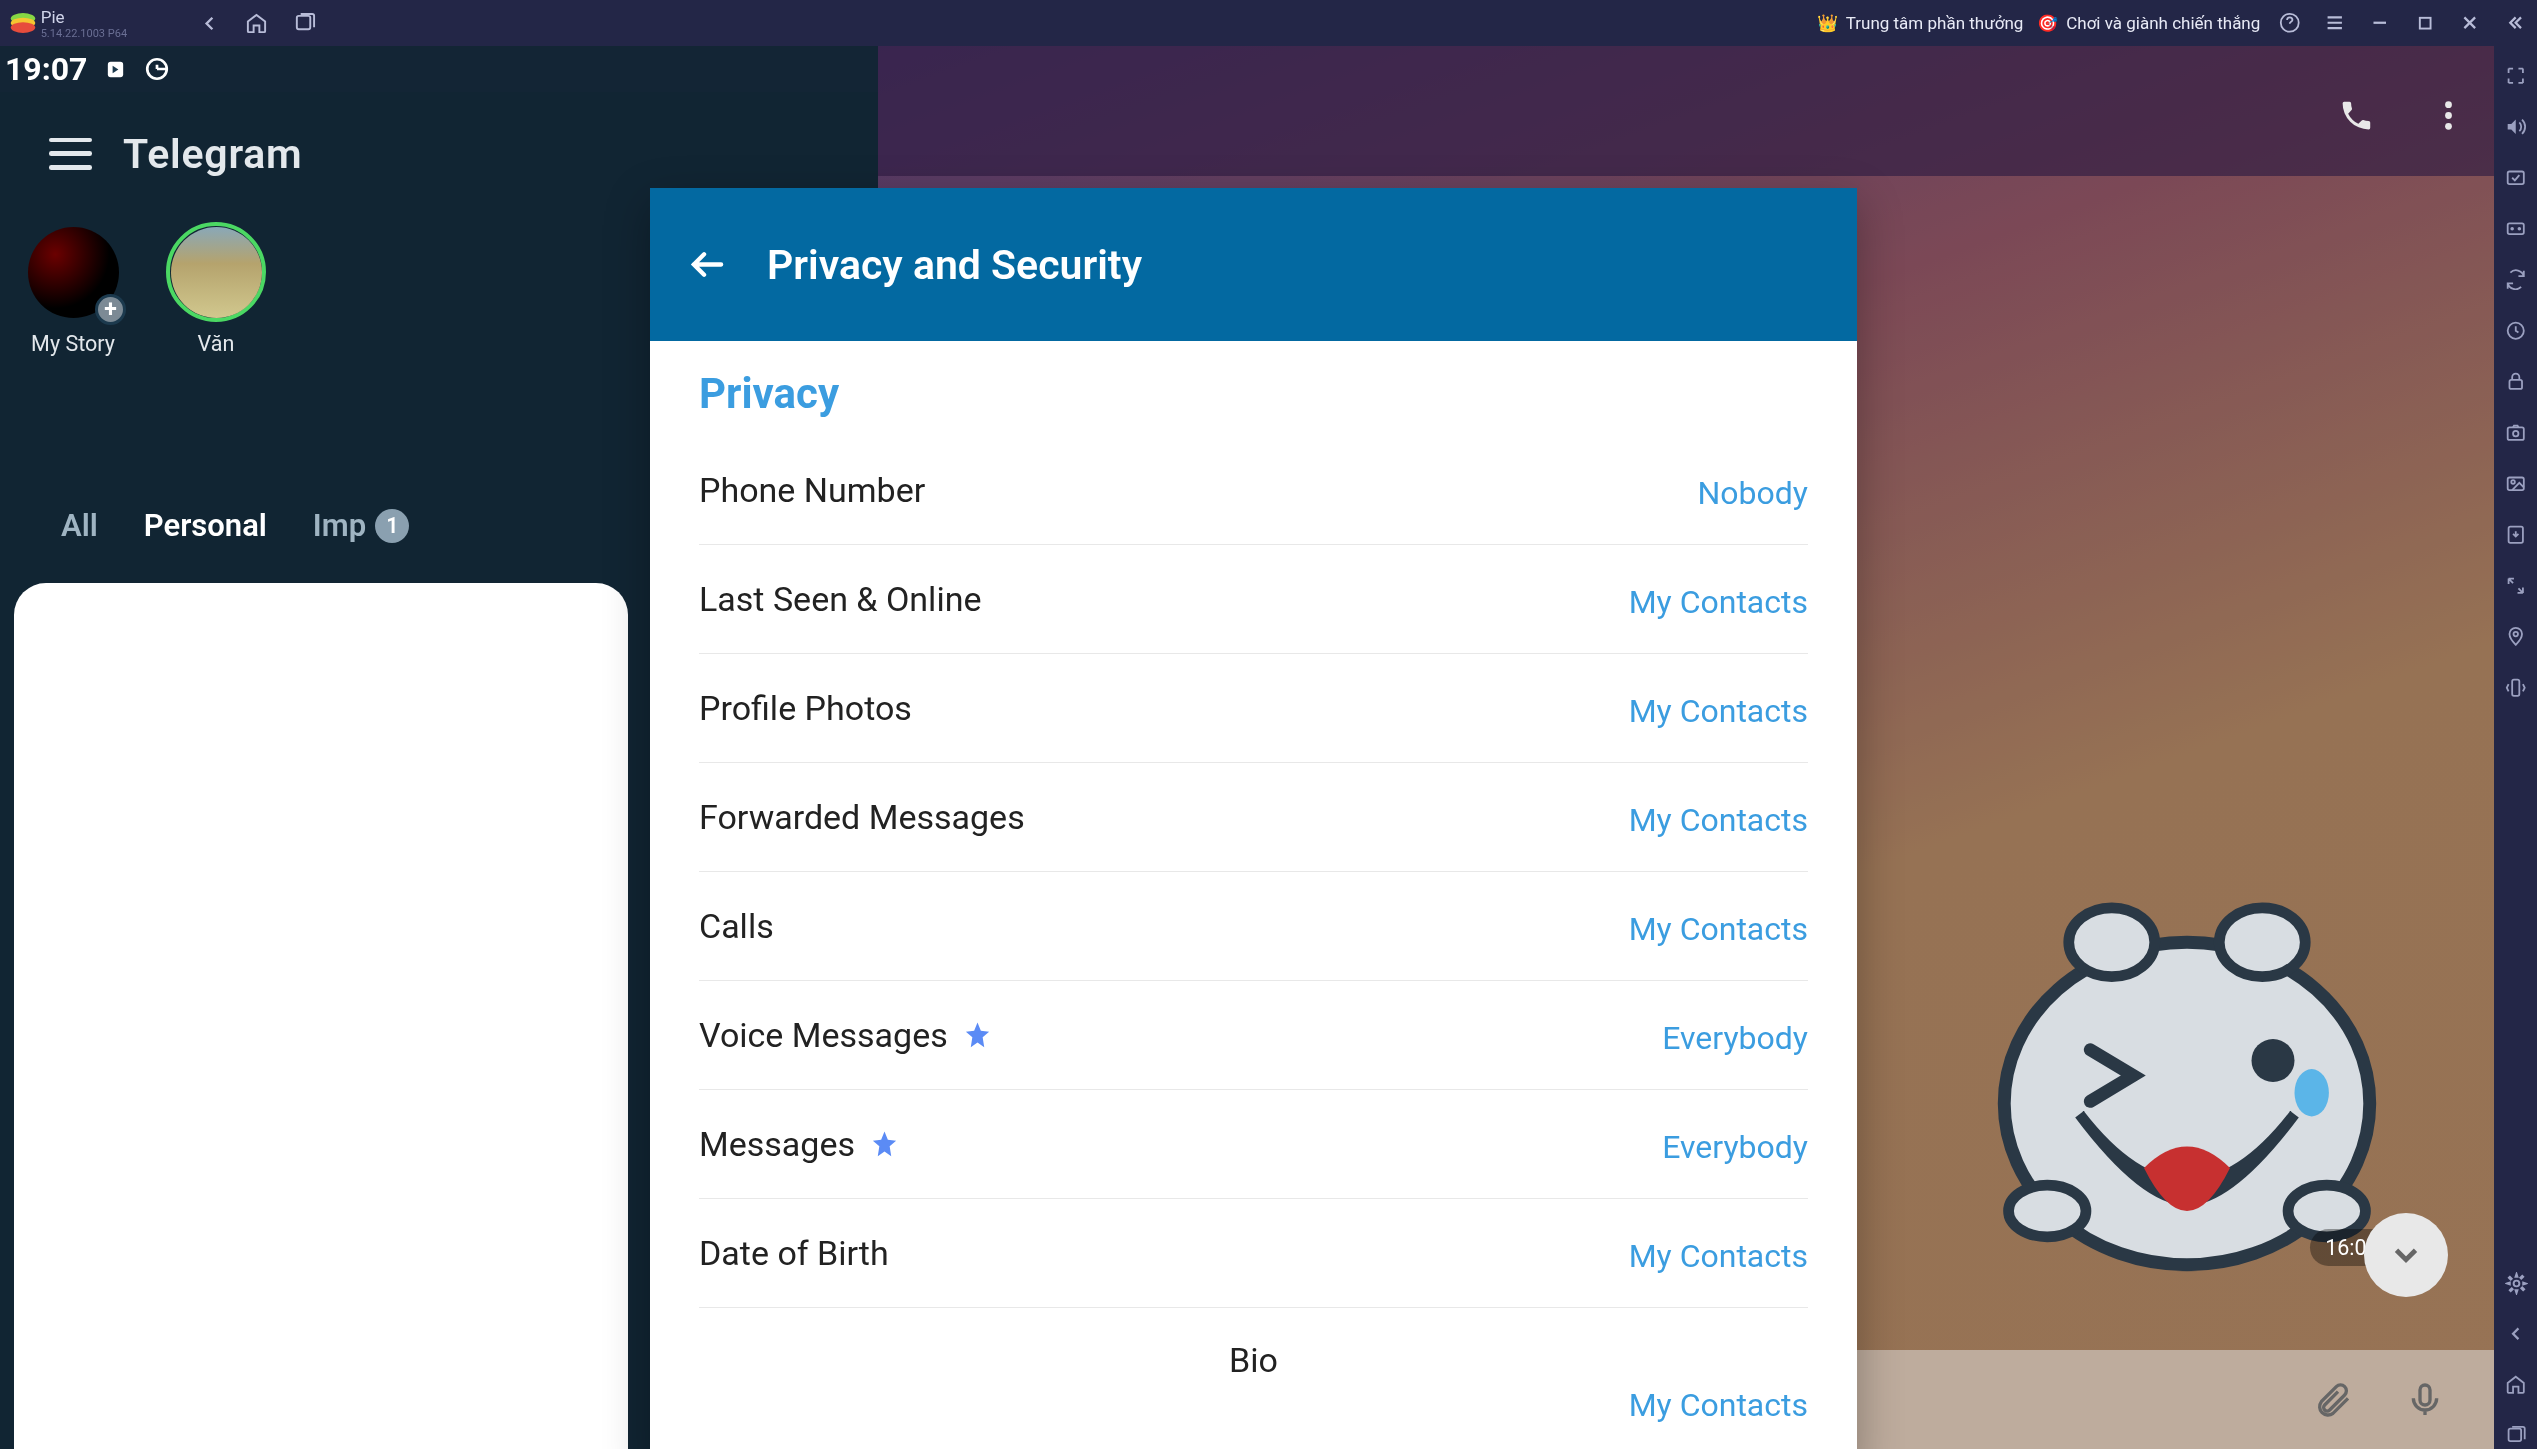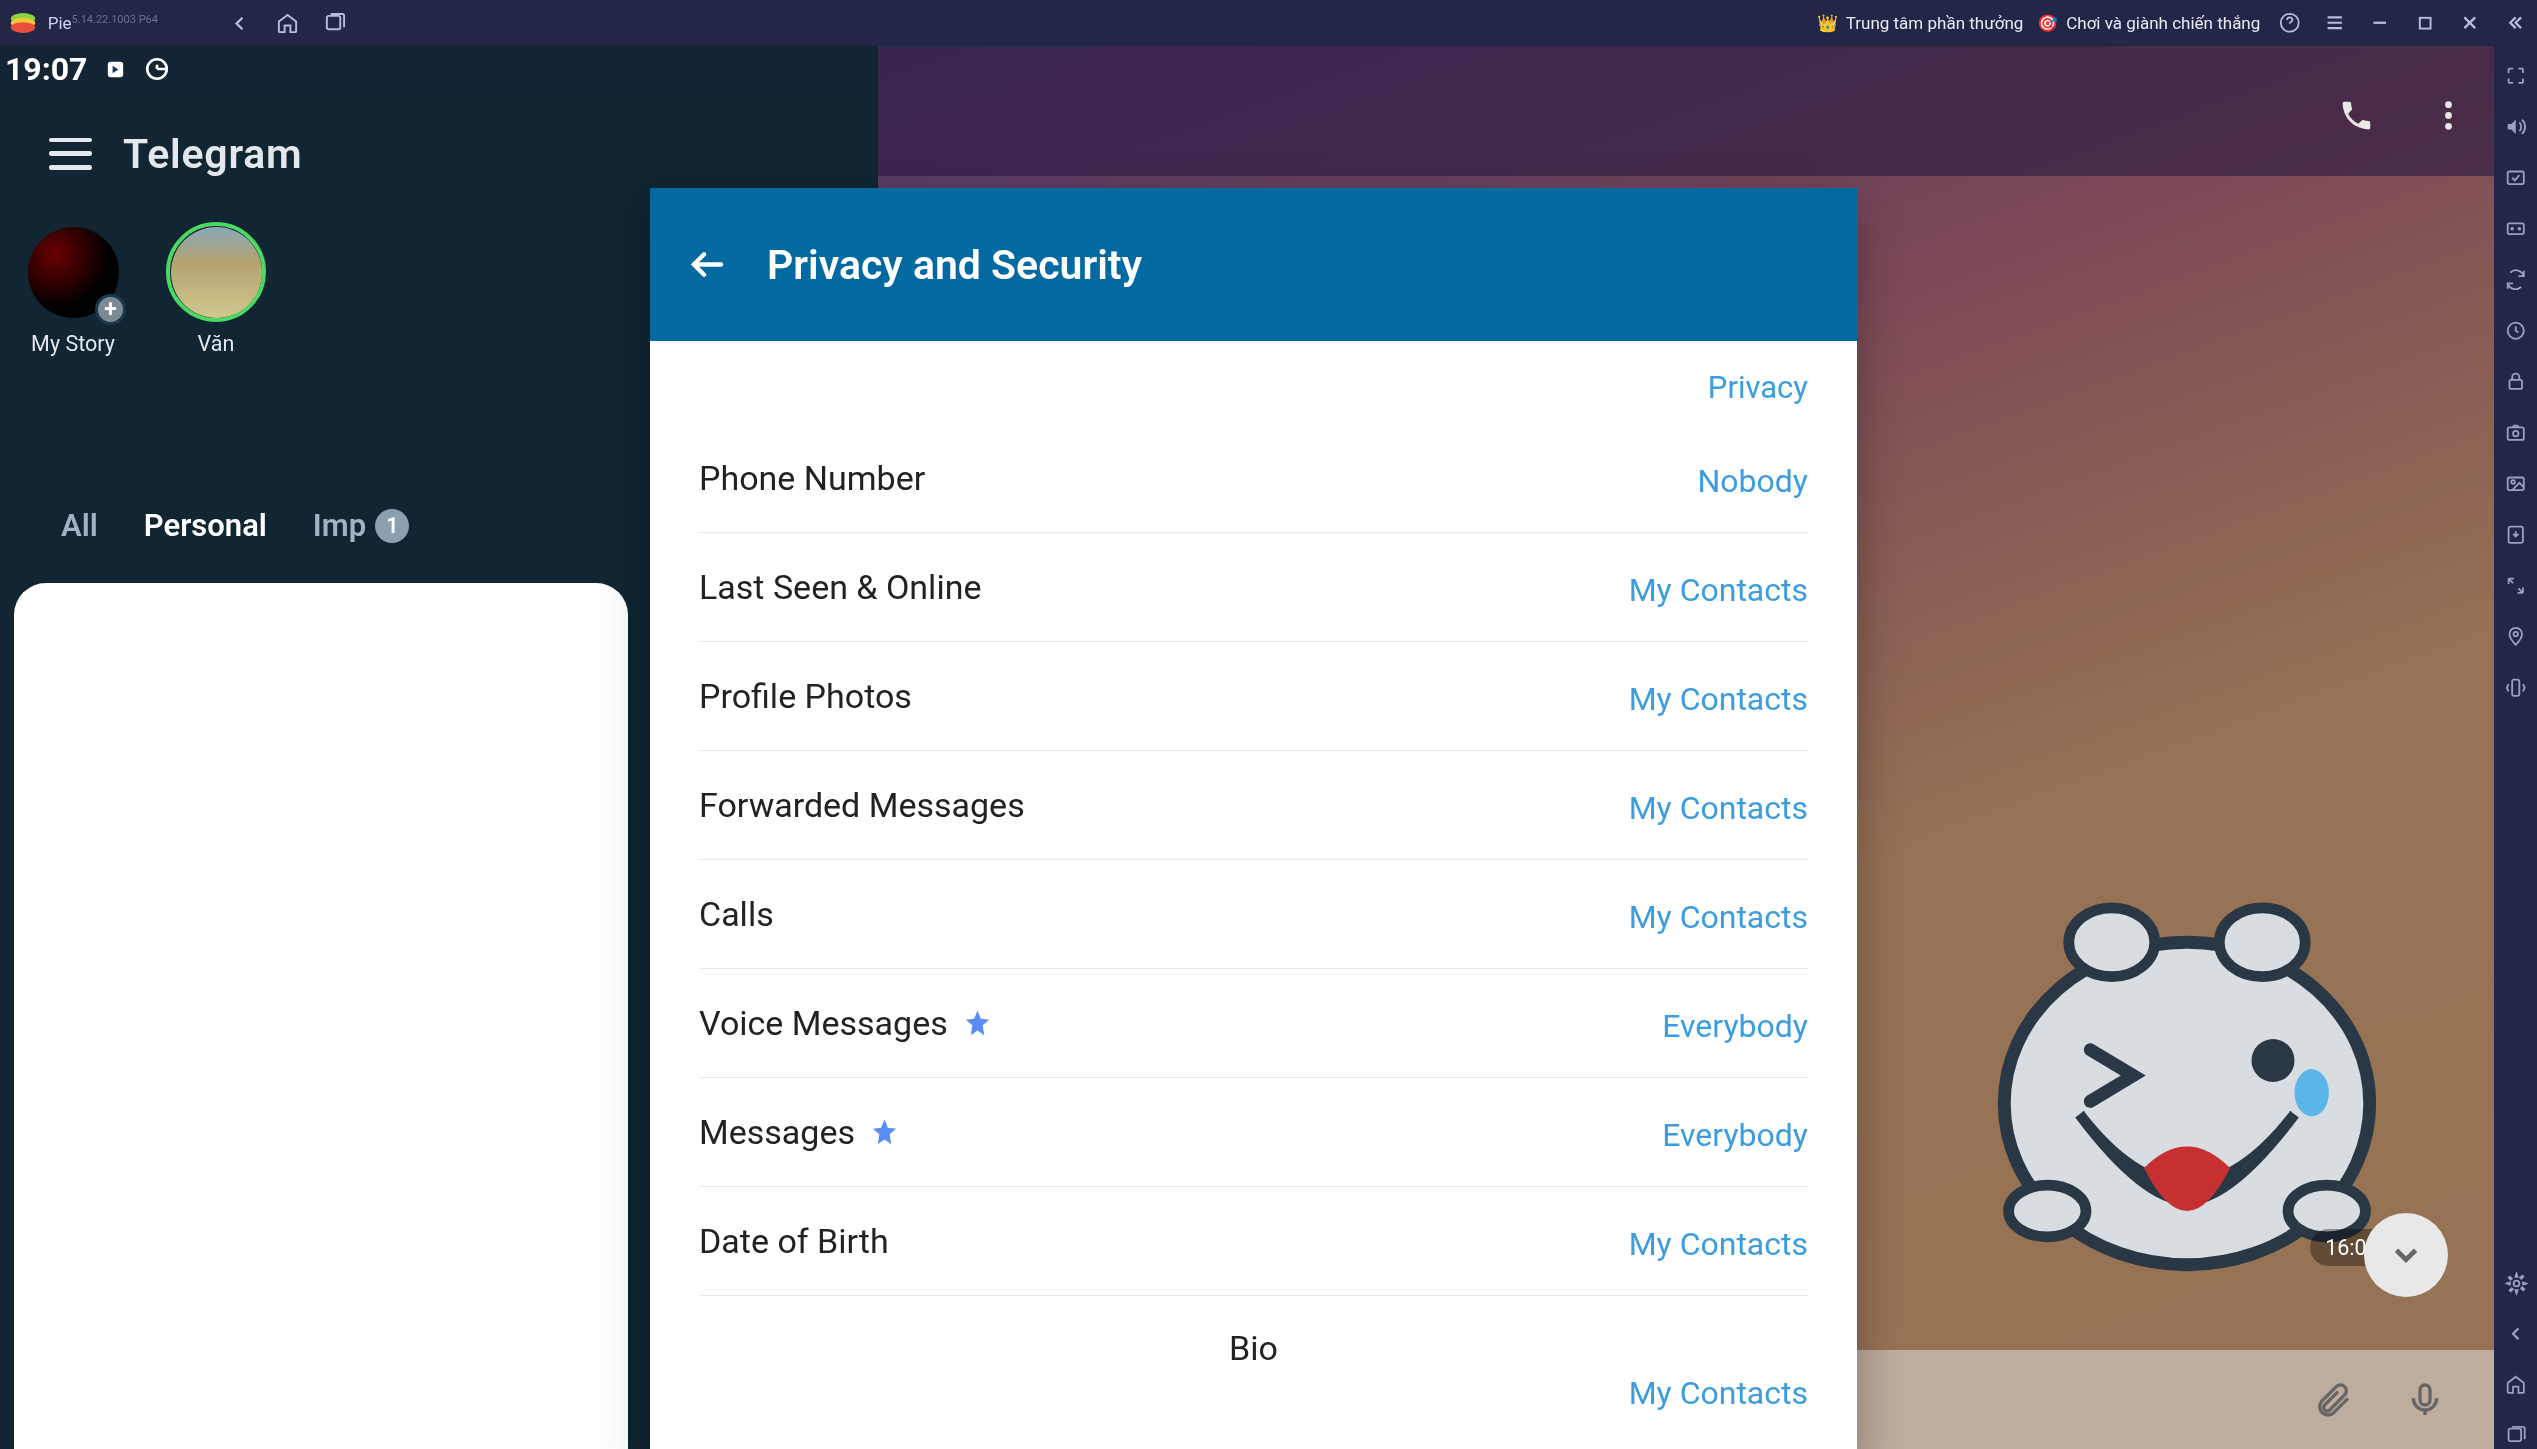--- a/index.html
+++ b/index.html
@@ -1,21 +1,21 @@
 <!DOCTYPE html>
 <html style="font-size:12.3px"><head>
 <meta charset="utf-8">
 <style>
 * { margin: 0; padding: 0; box-sizing: border-box; font-family: -apple-system, BlinkMacSystemFont, "Segoe UI", Roboto, sans-serif; }
 body { width: 2538px; height: 1450px; overflow: hidden; background: #1a1d3a; position: relative; }
 
 
 .bs-topbar { position: absolute; top: 0; left: 0; right: 0; height: 46px; background: #232647; display: flex; align-items: center; padding: 0 7.7px; color: #b8bcd8; z-index: 10; }
 .bs-logo { width: 31px; height: 31px; display: flex; align-items: center; justify-content: center; }
-.bs-title { display: flex; flex-direction: row; margin-left: 9px; }
+.bs-title { display: flex; flex-direction: column; margin-left: 2px; }
 .bs-title-name { font-size: 17px; color: #d0d4ea; }
 .bs-title-ver { font-size: 11px; color: #6a6f94; }
 .bs-nav { display: flex; gap: 21.5px; margin-left: 69px; }
 .bs-nav .ic { width: 26px; height: 26px; display:flex;align-items:center;justify-content:center; cursor:pointer; }
 .bs-spacer { flex: 1; }
 .bs-right { display: flex; align-items: center; gap: 14px; }
 .bs-pill { display: flex; align-items: center; gap: 7.7px; font-size: 17px; color:#e8eaf6; cursor:pointer;}
 .bs-winbtn { width: 31px; height: 31px; display:flex;align-items:center;justify-content:center; cursor:pointer; }
 
 
@@ -69,21 +69,21 @@
 .scroll-btn{ position:absolute; right:46px; bottom:153px; width:84px;height:84px;border-radius:50%;background:#e8e8e8;display:flex;align-items:center;justify-content:center;z-index:4;cursor:pointer;}
 
 .input-bar{ position:absolute; left:878px; right:0; bottom:0; height:100px; background:rgba(230,230,230,0.5);z-index:4;display:flex;align-items:center;justify-content:flex-end;gap:46px;padding:0 46px;}
 .input-ic{width:46px;height:46px;display:flex;align-items:center;justify-content:center;cursor:pointer;color:#5a5a5a;}
 
 
 .dialog{ position:absolute; left: 650px; top: 142px; width: 1207px; height: 1278px; background:#fff;border-radius:3.1px;box-shadow:0 15.3px 46px rgba(0,0,0,0.3);z-index:20;display:flex;flex-direction:column;}
 .dialog-header{ height:153px; background:#0369a1; display:flex; align-items:center; padding: 0 34px; gap:37px;}
 .back-btn{ width:46px;height:46px;display:flex;align-items:center;justify-content:center;cursor:pointer;}
 .dialog-title{ color:#fff; font-size:41px; font-weight:600;}
-.section-title{ color:#3b9de0; font-size:31px; font-weight:400; padding: 28px 49px 18.4px; text-align: right;}
+.section-title{ color:#3b9de0; font-size:42px; font-weight:700; padding: 28px 49px 18.4px;}
 .row{ display:flex; align-items:center; padding: 32px 0; margin: 0 49px; border-bottom:0.8px solid #e8e8e8; cursor:pointer;}
 .row:last-child{border-bottom:none;flex-direction:column;}
 .row-label{ font-size:34px; color:#222; display:flex; align-items:center; gap:12.3px;}
 .row-value{ margin-left:auto; font-size:32px; color:#3b9de0;margin-top:6px;}
 .star-ic{ width:34px;height:34px;display:inline-flex;align-items:center;justify-content:center;}
 
 svg { display:block; }
 </style>
 </head>
 <body>

